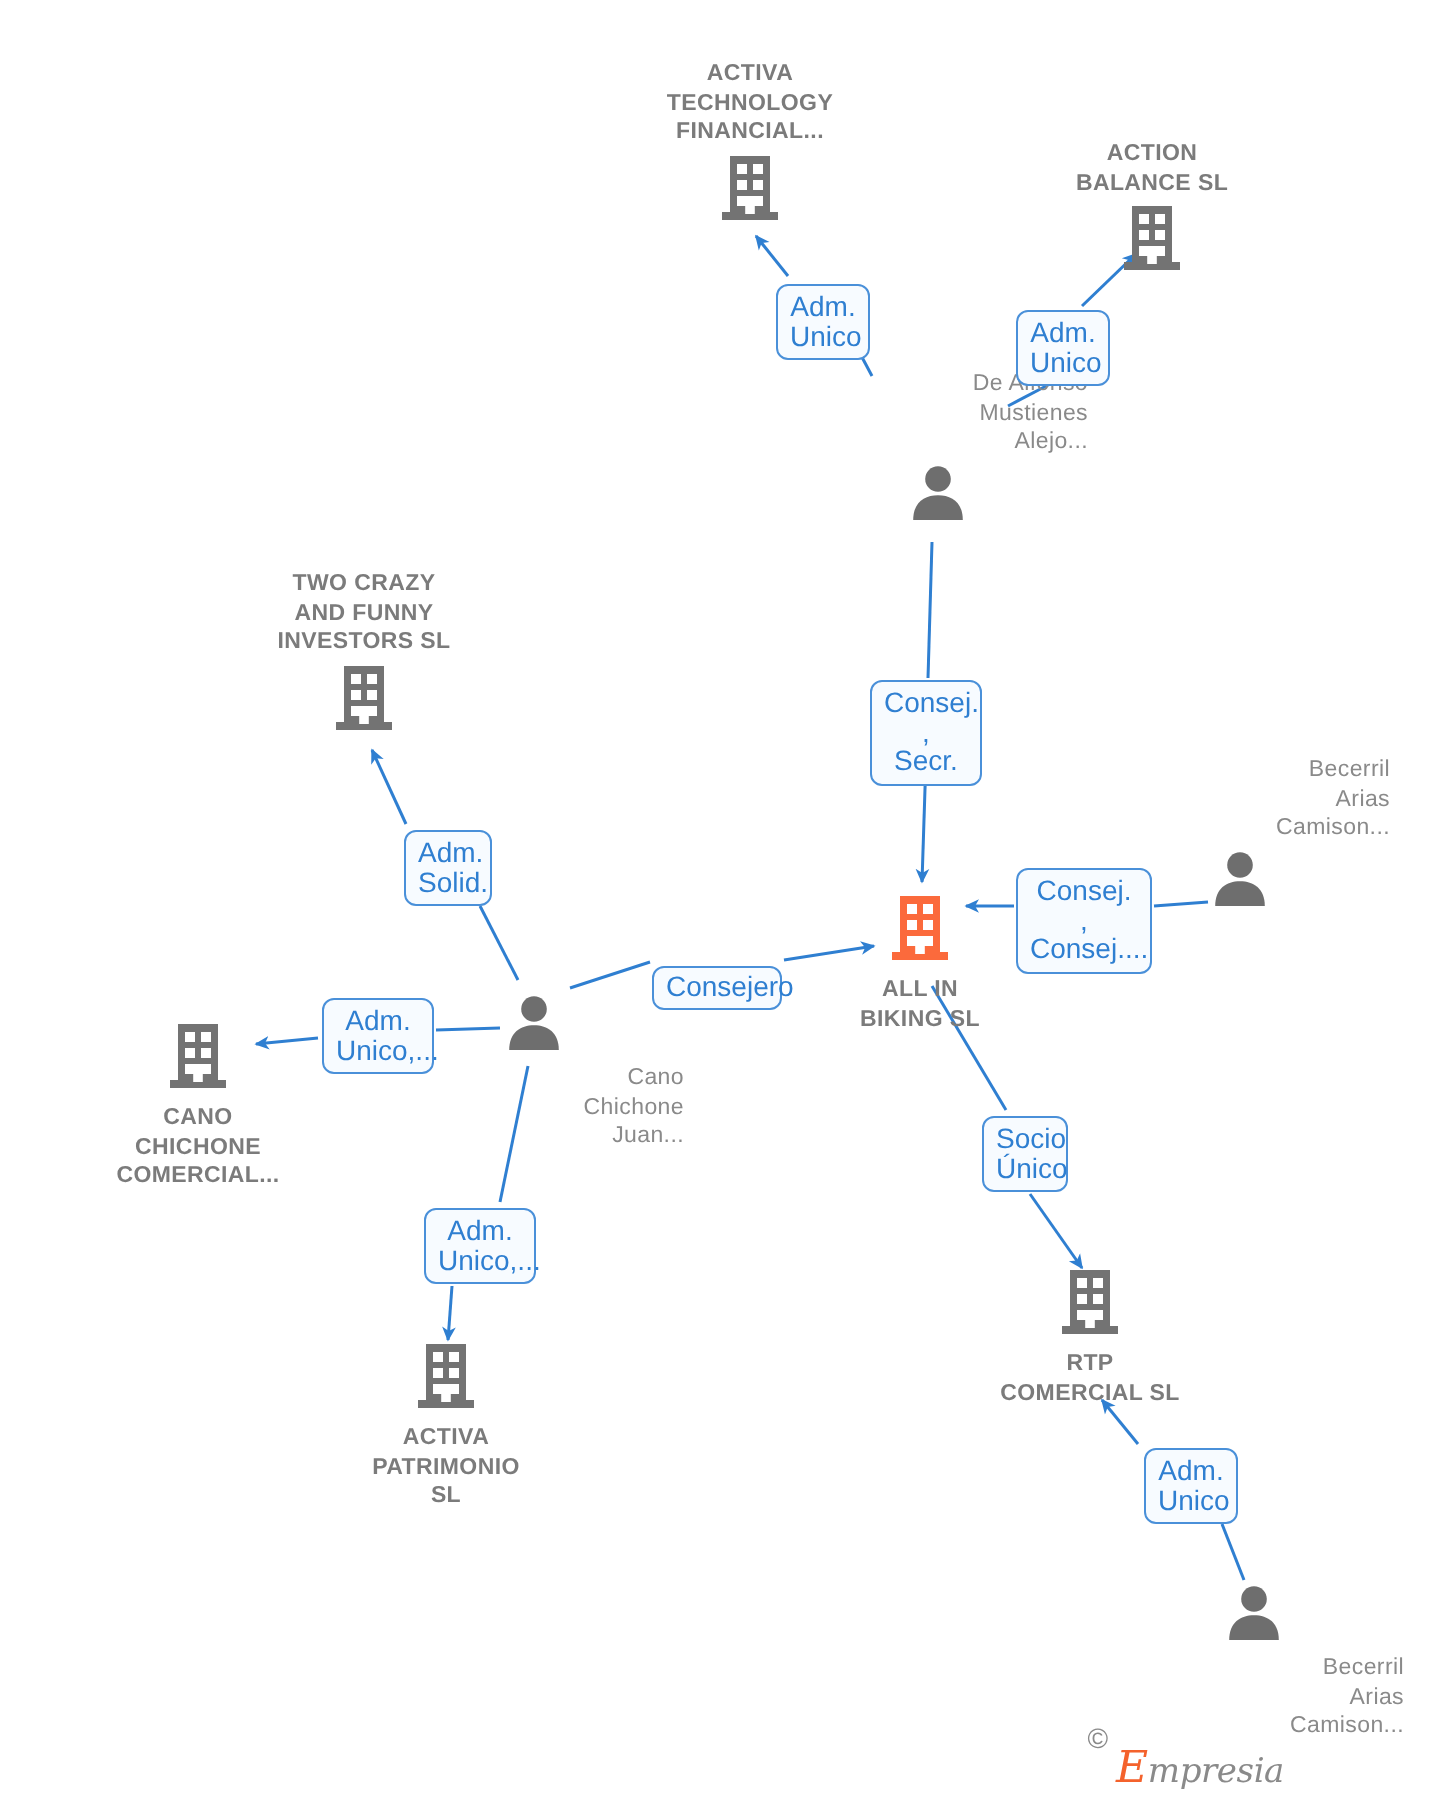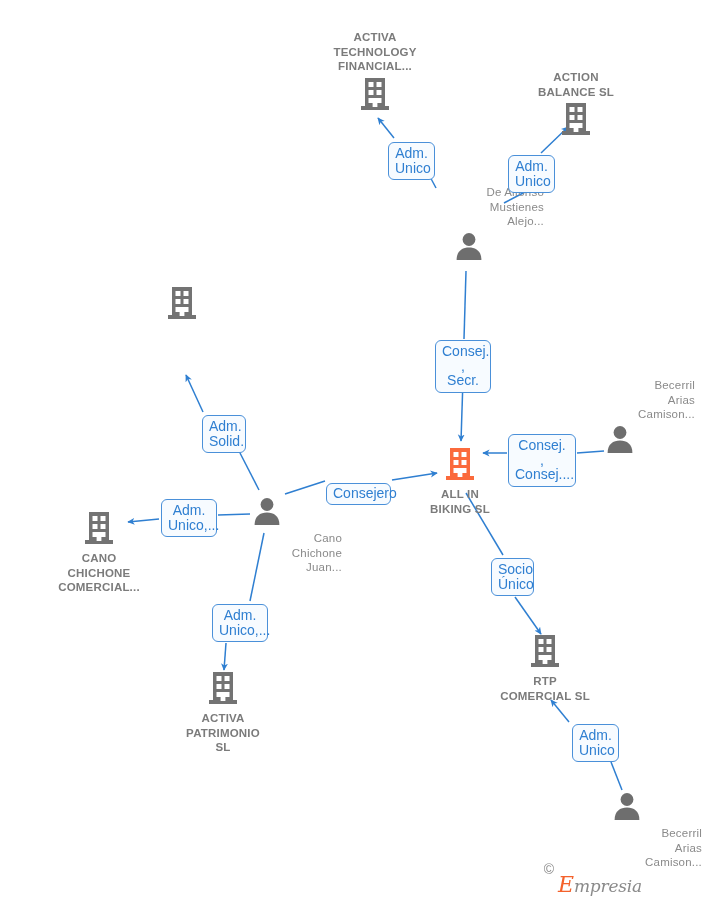--- a/index.html
+++ b/index.html
@@ -140,20 +140,23 @@
 Alejo...</span>
     <span class="ico">
       <svg width="30" height="30" viewBox="0 0 30 30" aria-hidden="true">
         <circle cx="15" cy="8.5" r="6.4" fill="#6e6e6e"></circle>
         <path d="M2.6,29 C2.6,20.2 8.2,16.6 15,16.6 C21.8,16.6 27.4,20.2 27.4,29 Z" fill="#6e6e6e"></path>
       </svg>
     </span>
   </div>
 
   <div class="node company" style="left:182px;top:285px;">
+    <span class="lbl above">TWO CRAZY
+AND FUNNY
+INVESTORS  SL</span>
     <span class="ico">
       <svg width="32" height="36" viewBox="0 0 32 36" aria-hidden="true">
         <rect x="6" y="2" width="20" height="29" fill="#737373"></rect>
         <rect x="2" y="30" width="28" height="4" fill="#737373"></rect>
         <rect x="9.5" y="6" width="5" height="5" fill="#ffffff"></rect>
         <rect x="17.5" y="6" width="5" height="5" fill="#ffffff"></rect>
         <rect x="9.5" y="14" width="5" height="5" fill="#ffffff"></rect>
         <rect x="17.5" y="14" width="5" height="5" fill="#ffffff"></rect>
         <rect x="9.5" y="22" width="5" height="5" fill="#ffffff"></rect>
         <rect x="17.5" y="22" width="5" height="5" fill="#ffffff"></rect>

